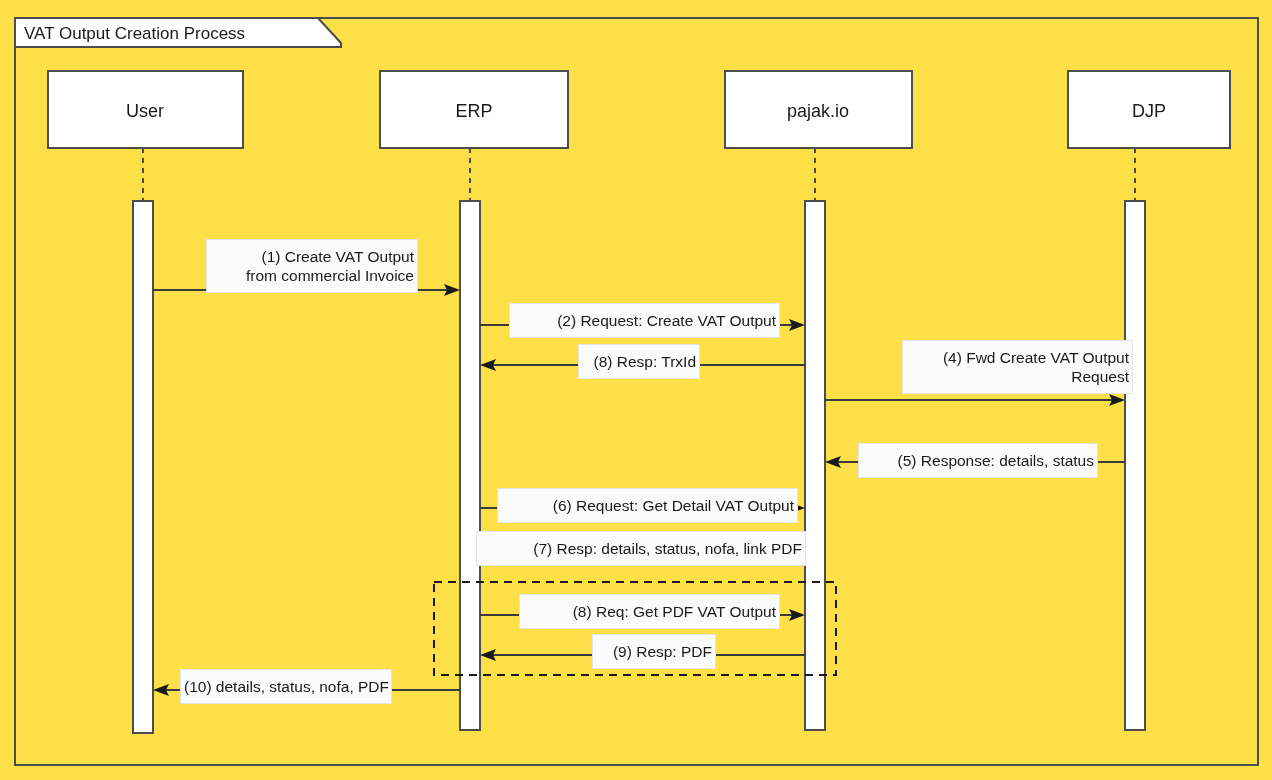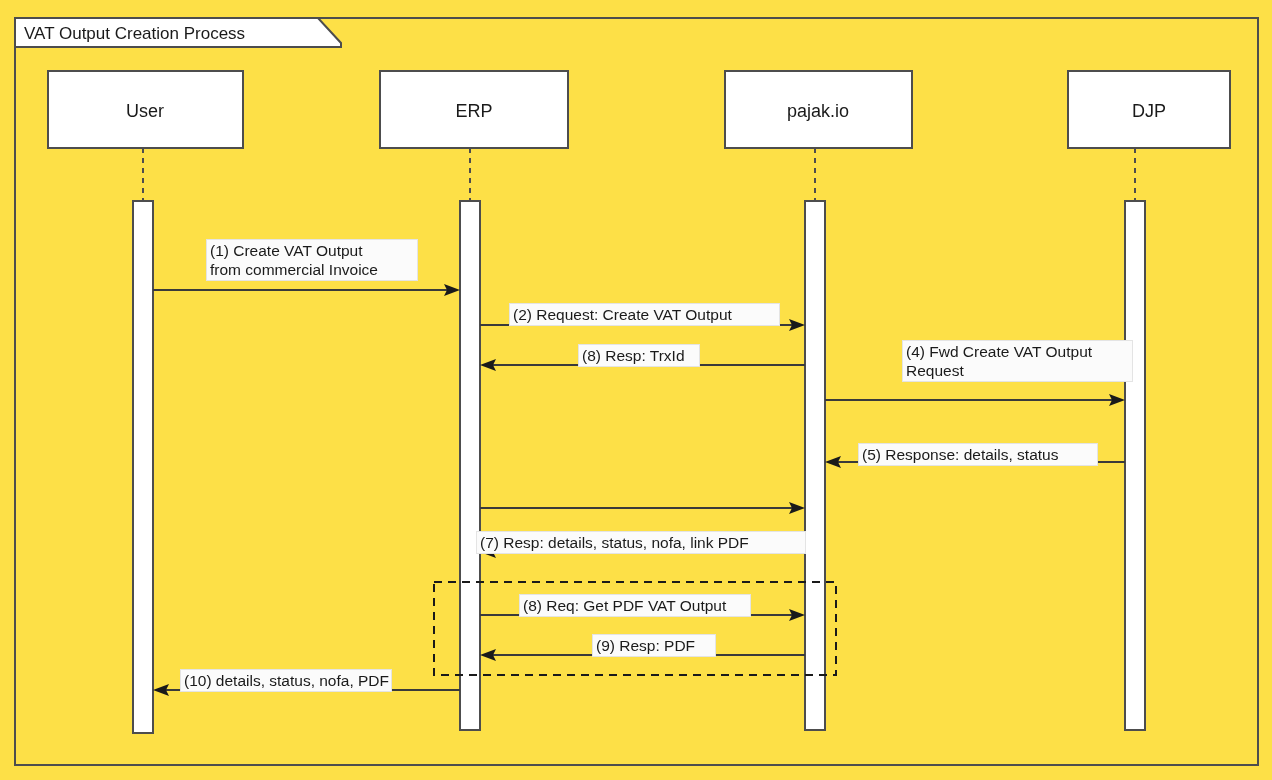--- a/index.html
+++ b/index.html
@@ -27,23 +27,23 @@
 
   .opt-box{fill:none;stroke:#1a1a1a;stroke-width:2;stroke-dasharray:8 6;}
 
   .msg-label{
     position:absolute;
     background:#fbfbfb;
     border:1px solid #e4e4e4;
     font-size:15.5px;
     color:#1a1a1a;
     line-height:19px;
-    padding:1px 3px;
+    padding:7px 3px;
     white-space:pre;
-    text-align:left;
+    text-align:right;
     box-sizing:border-box;
   }
 </style>
 </head>
 <body>
 
 <div id="stage">
 
   <svg id="diagram" viewBox="0 0 1272 780">
 
@@ -140,22 +140,23 @@
 
   <div class="msg-label" style="left:509px;top:303px;width:271px;">(2) Request: Create VAT Output</div>
 
   <div class="msg-label" style="left:578px;top:344px;width:122px;">(8) Resp: TrxId</div>
 
   <div class="msg-label" style="left:855px;top:340px;width:231px;margin-left:47px;">(4) Fwd Create VAT Output
 Request</div>
 
   <div class="msg-label" style="left:858px;top:443px;width:240px;">(5) Response: details, status</div>
 
+  <div class="msg-label" style="left:497px;top:488px;width:301px;">(6) Request: Get Detail VAT Output</div>
 
   <div class="msg-label" style="left:476px;top:531px;width:330px;">(7) Resp: details, status, nofa, link PDF</div>
 
-  <div class="msg-label" style="left:519px;top:594px;width:232px;">(8) Req: Get PDF VAT Output</div>
+  <div class="msg-label" style="left:519px;top:594px;width:261px;">(8) Req: Get PDF VAT Output</div>
 
   <div class="msg-label" style="left:592px;top:634px;width:124px;">(9) Resp: PDF</div>
 
   <div class="msg-label" style="left:180px;top:669px;width:212px;">(10) details, status, nofa, PDF</div>
 
 </div>
 
 </body></html>

